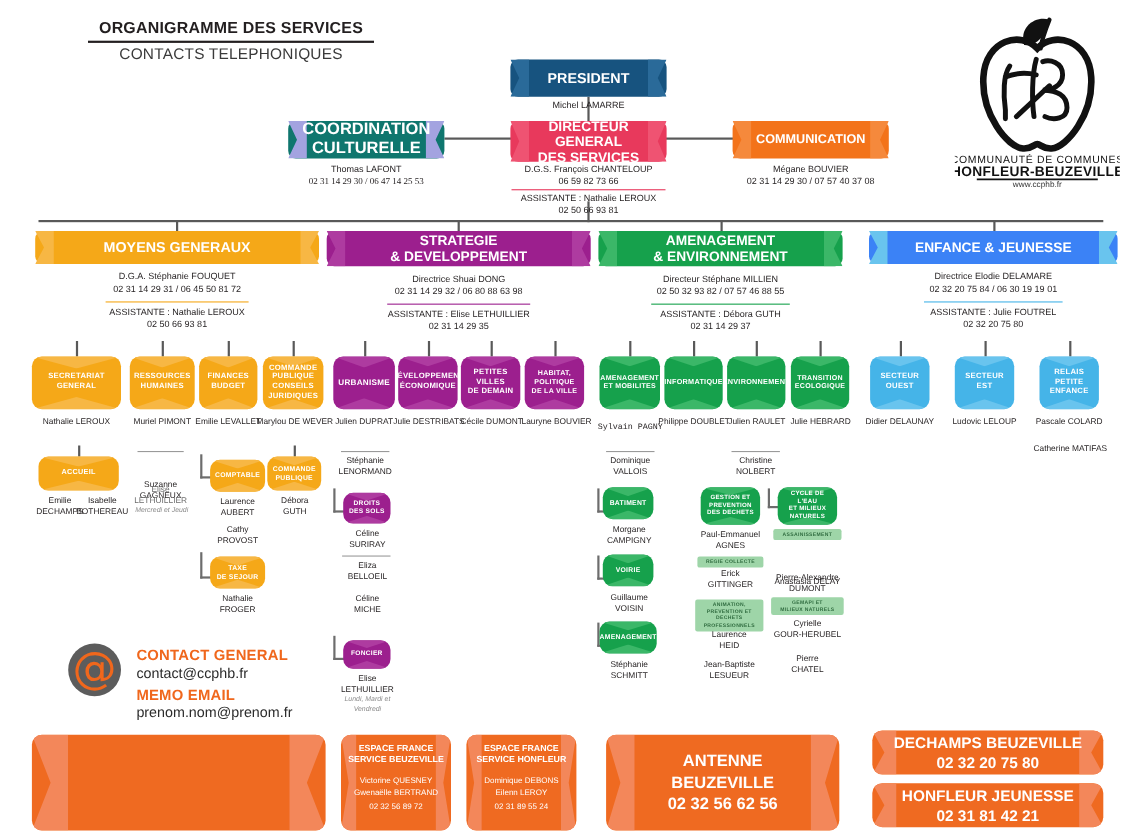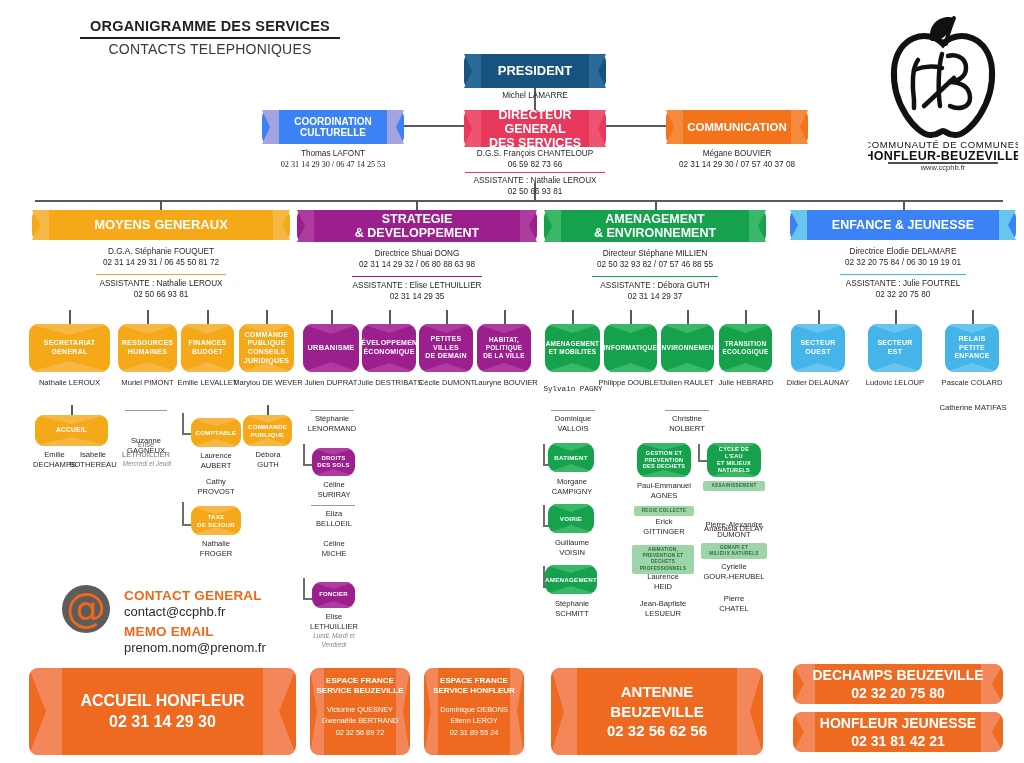--- a/index.html
+++ b/index.html
@@ -168,21 +168,21 @@
     <span>DIRECTEUR GENERAL</span><br>
     <span>DES SERVICES</span>
   </span>
 </div>
 <div class="hdrnm" style="left:444px;top:148px;width:182px;">D.G.S. François CHANTELOUP</div>
 <div class="hdrnm" style="left:444px;top:159px;width:182px;">06 59 82 73 66</div>
 <div class="line" style="left:465px;top:172px;width:140px;background:#e8395c;"></div>
 <div class="hdrnm" style="left:434px;top:175px;width:202px;">ASSISTANTE : Nathalie LEROUX</div>
 <div class="hdrnm" style="left:434px;top:186px;width:202px;">02 50 66 93 81</div>
 
-<div class="ribbon" style="left:262px;top:110px;width:142px;height:34px;background:#3b82f6;font-size:10px;">
+<div class="ribbon" style="left:262px;top:110px;width:142px;height:34px;background:#0f766e;font-size:15px;">
   <span class="notch-l">
     <svg viewBox="0 0 17 34" preserveAspectRatio="none">
         <path d="M0 0 H17 V34 H0 L8 17 Z" fill="#a3a3e0"></path>
       </svg>
   </span>
   <span class="notch-r">
     <svg viewBox="0 0 17 34" preserveAspectRatio="none">
         <path d="M17 0 H0 V34 H17 L9 17 Z" fill="#a3a3e0"></path>
       </svg>
   </span>
@@ -752,24 +752,20 @@
 <div class="banner" style="left:29px;top:668px;width:267px;height:87px;font-size:16px;">
   <span class="nl" style="width:33px;">
     <svg viewBox="0 0 33 87" preserveAspectRatio="none">
         <path d="M0 0 H33 V87 H0 L17 43.5 Z" fill="#f3875a"></path>
       </svg>
   </span>
   <span class="nr" style="width:33px;">
     <svg viewBox="0 0 33 87" preserveAspectRatio="none">
         <path d="M33 0 H0 V87 H33 L16 43.5 Z" fill="#f3875a"></path>
       </svg>
-  </span>
-  <span class="bi">
-    <span>ACCUEIL HONFLEUR</span><br>
-    <span>02 31 14 29 30</span>
   </span>
 </div>
 
 <div class="banner" style="left:310px;top:668px;width:100px;height:87px;font-size:8px;align-items:flex-start;">
   <span class="nl" style="width:14px;">
     <svg viewBox="0 0 14 87" preserveAspectRatio="none">
         <path d="M0 0 H14 V87 H0 L7 43.5 Z" fill="#f3875a"></path>
       </svg>
   </span>
   <span class="nr" style="width:14px;">

